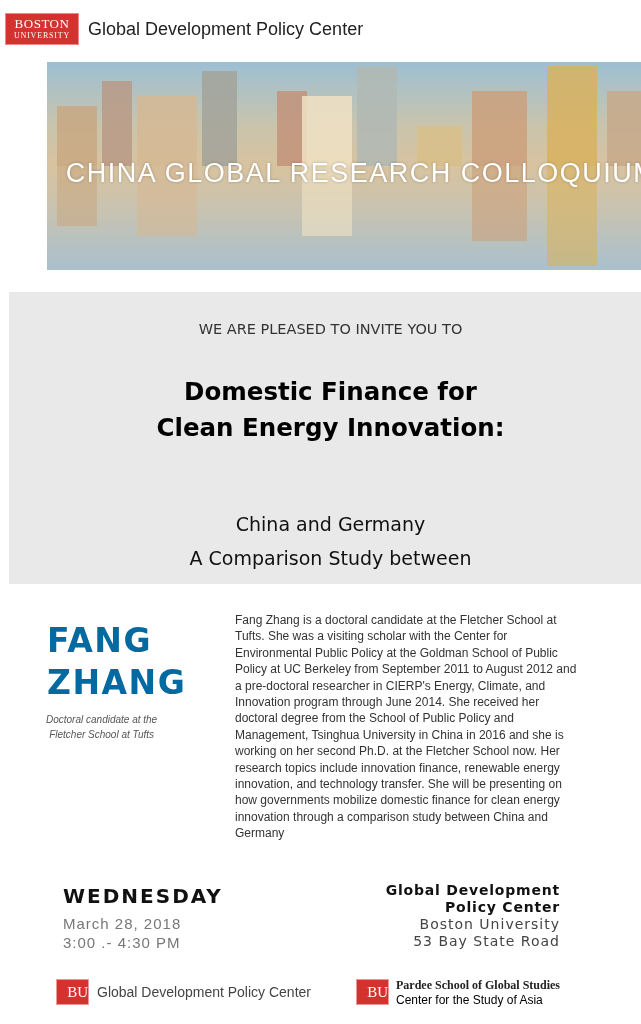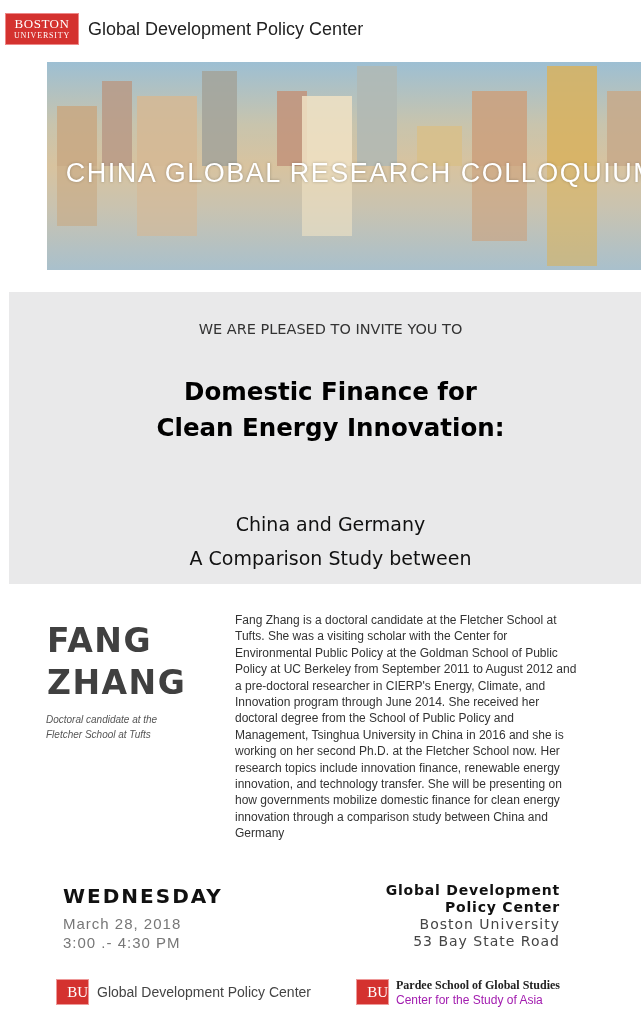--- a/index.html
+++ b/index.html
@@ -15,37 +15,37 @@
     background: linear-gradient(180deg, #9dbfd3 0%, #c8c4ad 30%, #d8c39f 50%, #c9c3b0 70%, #a9c0cc 100%); margin-left: 42px; }
   .banner .bld { position:absolute; bottom:50%; background:#c8a882; opacity:0.85; }
   .banner .bld.r { top:50%; bottom:auto; opacity:0.6; }
   .banner .title { position:absolute; left:0; right:0; top:96px; text-align:center; color:#fff; font-size:27px; letter-spacing:1.5px; font-weight:normal; text-shadow:0 0 3px rgba(0,0,0,0.25); }
 
   .invite-box { position:absolute; left:9px; top:292px; width:620px; height:292px; background:#e9e9ea; text-align:center;padding-left:23px; }
   .invite-line { position:absolute; left:0; right:0; top:29px; font-family:"DejaVu Sans", sans-serif; font-size:14.5px; color:#333; }
   .talk-title { position:absolute; left:0; right:0; top:82px; font-family:"DejaVu Sans", sans-serif; font-weight:bold; font-size:24.5px; line-height:36px; color:#000; }
   .talk-subtitle { position:absolute; left:0; right:0; top:215px; font-family:"DejaVu Sans", sans-serif; font-size:19px; line-height:34px; color:#111; }
 
-  .speaker-name { position:absolute; left:47px; top:620px; font-family:"DejaVu Sans", sans-serif; font-weight:bold; font-size:33px; line-height:42px; letter-spacing:1.5px; color:#404040; }
-  .speaker-role { position:absolute; left:46px; top:712px; font-size:10px; font-style:italic; line-height:15px; color:#555; }
+  .speaker-name { position:absolute; left:47px; top:620px; font-family:"DejaVu Sans", sans-serif; font-weight:bold; font-size:33px; line-height:42px; letter-spacing:1.5px; color:#0369a1; }
+  .speaker-role { position:absolute; left:46px; top:712px; font-size:10px; font-style:italic; line-height:15px; color:#555;text-align:center; }
   .bio { position:absolute; left:235px; top:612px; width:350px; font-size:12px; line-height:16.4px; color:#333; }
 
   .day { position:absolute; left:63px; top:884px; font-family:"DejaVu Sans", sans-serif; font-weight:bold; font-size:20px; letter-spacing:2px; color:#111; }
   .date { position:absolute; left:63px; top:914px; font-family:Liberation Sans, sans-serif; font-size:15px; line-height:19px; letter-spacing:1px; color:#777; }
   .venue { position:absolute; left:370px; top:882px; width:190px; text-align:right; font-family:"DejaVu Sans", sans-serif; }
   .venue .v1 { font-weight:bold; font-size:14px; line-height:17px; letter-spacing:0.8px; color:#111; }
   .venue .v2 { font-size:14px; line-height:17px; letter-spacing:1px; color:#444; }
 
   .footer-logo { position:absolute; height:26px; }
   .bu-mini { position:absolute; left:0; top:0; width:33px; height:26px; background:#d4322f; border:1px solid #e99; box-sizing:border-box; color:#fff; font-family:"Liberation Serif", serif; font-size:15px; line-height:24px; text-align:right; }
   .f1 { left:56px; top:979px; }
   .f1 .txt { position:absolute; left:41px; top:5px; font-size:14px; color:#444; white-space:nowrap; }
   .f2 { left:356px; top:979px; }
   .f2 .t1 { position:absolute; left:40px; top:-1px; font-size:12px; font-weight:bold; color:#222; white-space:nowrap;font-family:Liberation Serif, serif; }
-  .f2 .t2 { position:absolute; left:40px; top:14px; font-size:12px; color:#a21caf; white-space:nowrap; }
+  .f2 .t2 { position:absolute; left:40px; top:14px; font-size:12px; color:#000000; white-space:nowrap; }
 </style>
 </head>
 <body>
 
 <div class="header">
   <div class="bu-logo">
     <div class="l1">BOSTON</div>
     <div class="l2">UNIVERSITY</div>
   </div>
   <div class="header-title">Global Development Policy Center</div>

